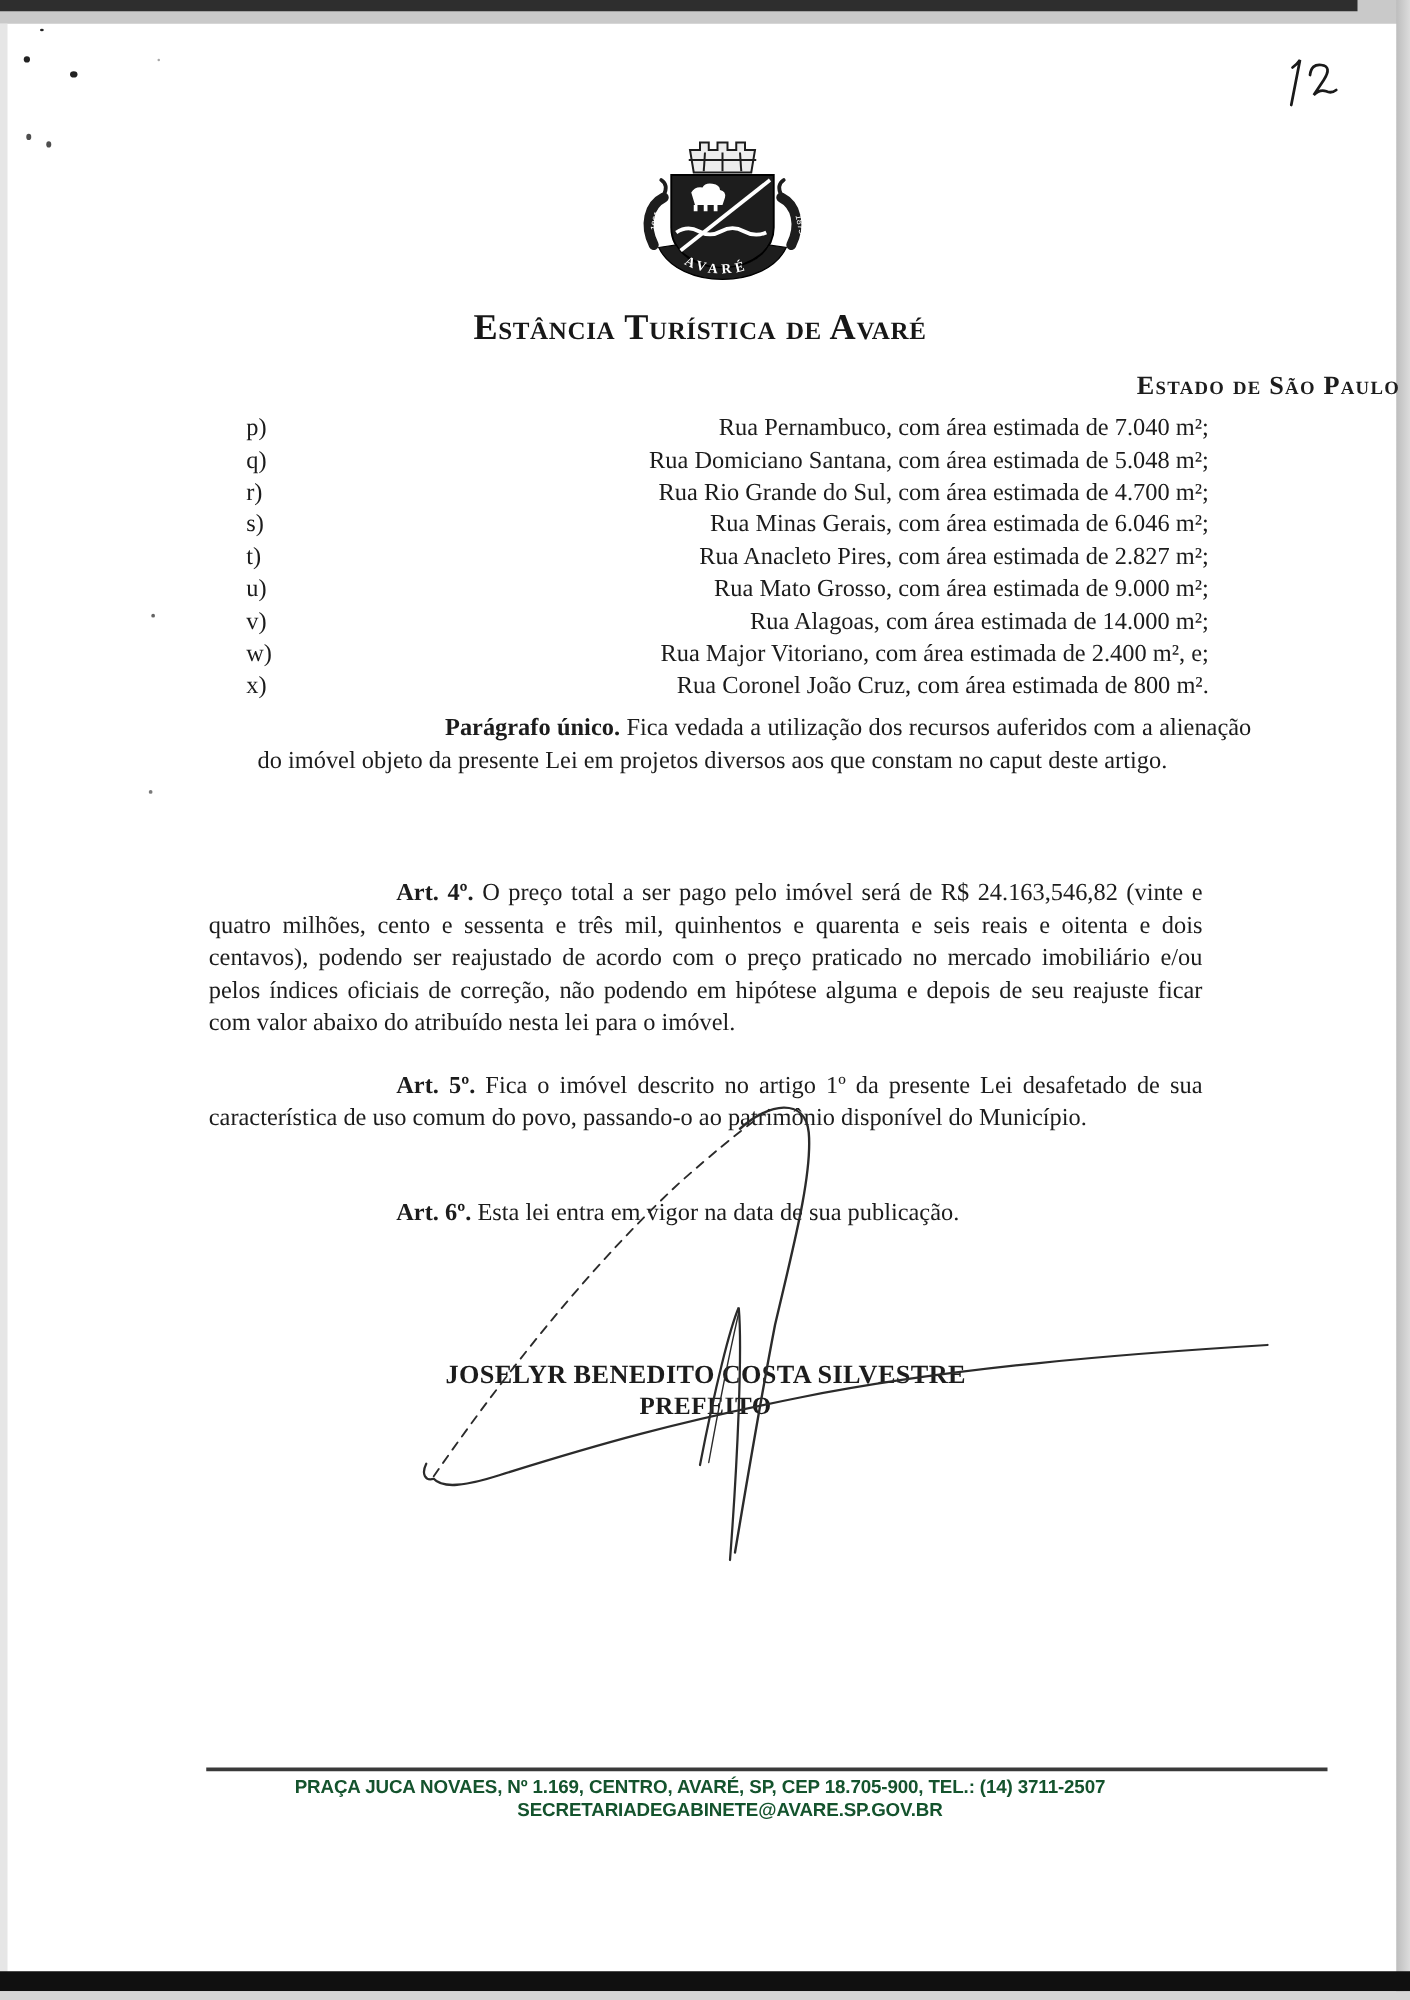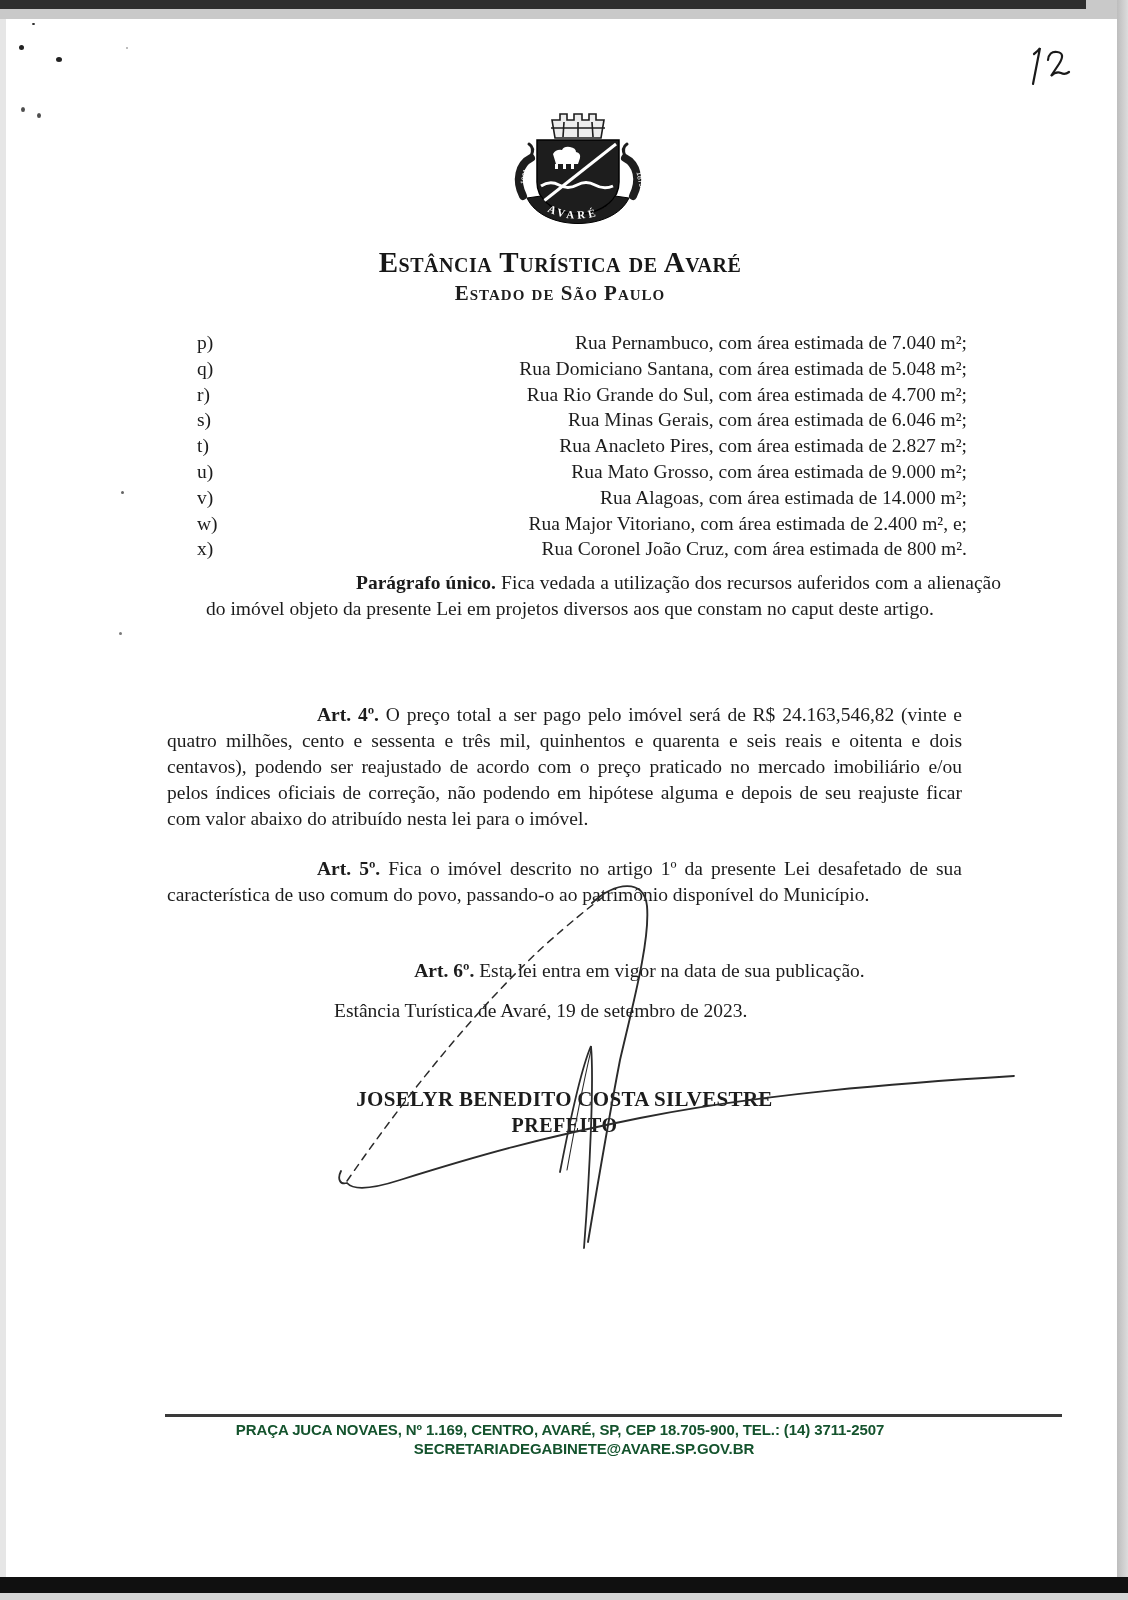--- a/index.html
+++ b/index.html
@@ -18,38 +18,38 @@
 
   .pagenum{position:absolute;left:1018px;top:42px;width:60px;height:50px;}
 
   .crest{position:absolute;left:497px;top:106px;width:162px;height:130px;}
 
   .title{
     position:absolute;left:0;top:246px;width:1120px;text-align:center;
     font-variant:small-caps;font-weight:bold;font-size:29px;letter-spacing:.5px;color:#171717;
   }
   .subtitle{
-    position:absolute;left:0;top:281px;width:1120px;text-align:center;
+    position:absolute;left:0;top:296px;width:1120px;text-align:right;
     font-variant:small-caps;font-weight:600;font-size:21px;letter-spacing:1px;color:#1d1d1d;
   }
 
   .street-list{position:absolute;left:197px;top:330px;width:770px;font-size:19.5px;}
   .street-row{display:flex;line-height:25.8px;}
   .street-letter{flex:0 0 33px;}
   .street-text{flex:1;text-align:right;}
 
   .para{
     position:absolute;left:167px;width:795px;font-size:19.5px;line-height:26px;
     text-align:justify;text-indent:150px;
   }
   .para b{font-weight:bold;}
   #para-unico{top:550px;margin-left:39px;}
   #para-art4{top:682px;}
   #para-art5{top:836px;}
-  #para-art6{top:938px;text-align:center;}
+  #para-art6{top:938px;text-align:left;}
 
   .dateline{position:absolute;left:334px;top:1000px;font-size:19.5px;}
 
   .sig-block{position:absolute;left:167px;top:1086px;width:795px;text-align:center;}
   .sig-name{font-size:21px;font-weight:bold;letter-spacing:.3px;line-height:26px;}
   .sig-role{font-size:20px;font-weight:bold;letter-spacing:.5px;line-height:27px;}
 
   .sig-ink{position:absolute;left:0;top:0;width:1128px;height:1600px;pointer-events:none;}
 
   .footer-rule{position:absolute;left:165px;top:1414px;width:897px;height:2.5px;background:#3a3a3a;}
@@ -175,21 +175,20 @@
   </div>
 
   <p class="para" id="para-unico"><b>Parágrafo único.</b><span> Fica vedada a utilização dos recursos auferidos com a alienação do imóvel objeto da presente Lei em projetos diversos aos que constam no caput deste artigo.</span></p>
 
   <p class="para" id="para-art4"><b>Art. 4º.</b><span> O preço total a ser pago pelo imóvel será de R$ 24.163,546,82 (vinte e quatro milhões, cento e sessenta e três mil, quinhentos e quarenta e seis reais e oitenta e dois centavos), podendo ser reajustado de acordo com o preço praticado no mercado imobiliário e/ou pelos índices oficiais de correção, não podendo em hipótese alguma e depois de seu reajuste ficar com valor abaixo do atribuído nesta lei para o imóvel.</span></p>
 
   <p class="para" id="para-art5"><b>Art. 5º.</b><span> Fica o imóvel descrito no artigo 1º da presente Lei desafetado de sua característica de uso comum do povo, passando-o ao patrimônio disponível do Município.</span></p>
 
   <p class="para" id="para-art6"><b>Art. 6º.</b><span> Esta lei entra em vigor na data de sua publicação.</span></p>
 
-  <div class="dateline">Estância Turística de Avaré, 19 de setembro de 2023.</div>
 
   <div class="sig-block">
     <div class="sig-name">JOSELYR BENEDITO COSTA SILVESTRE</div>
     <div class="sig-role">PREFEITO</div>
   </div>
 
   <svg class="sig-ink" viewBox="0 0 1128 1600">
     <g fill="none" stroke="#2b2b2b" stroke-linecap="round">
       <path d="M347,1181 C410,1090 480,1005 545,945 C570,923 588,908 603,897" stroke-width="1.5" stroke-dasharray="7 6"></path>
       <path d="M592,903 C615,882 644,878 647,906 C650,940 634,1000 620,1060 C610,1112 598,1182 588,1242" stroke-width="1.9"></path>

